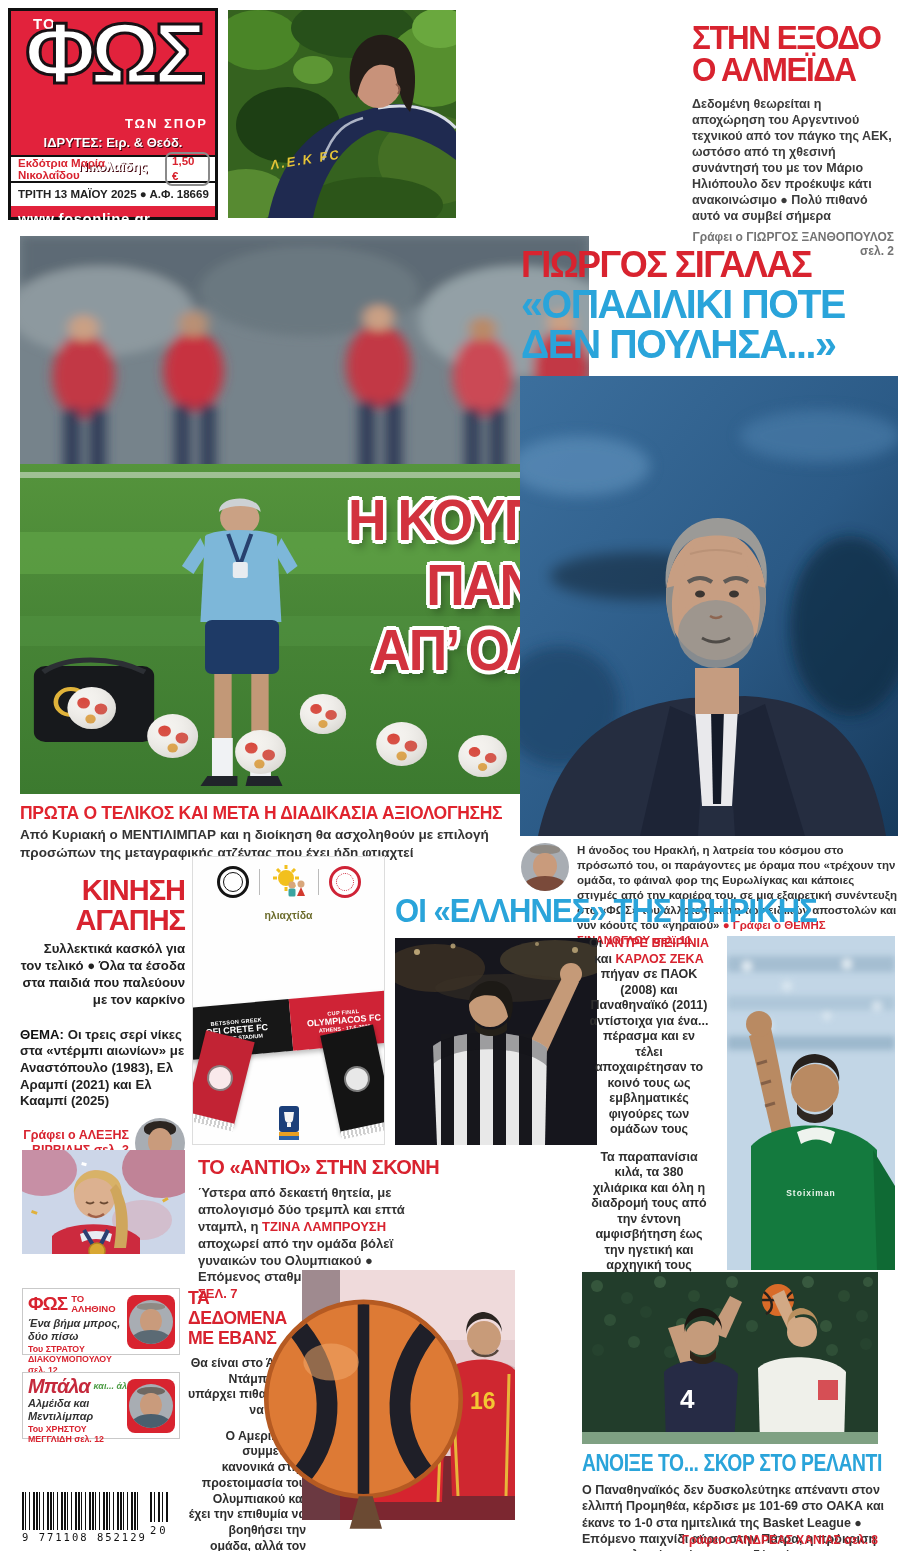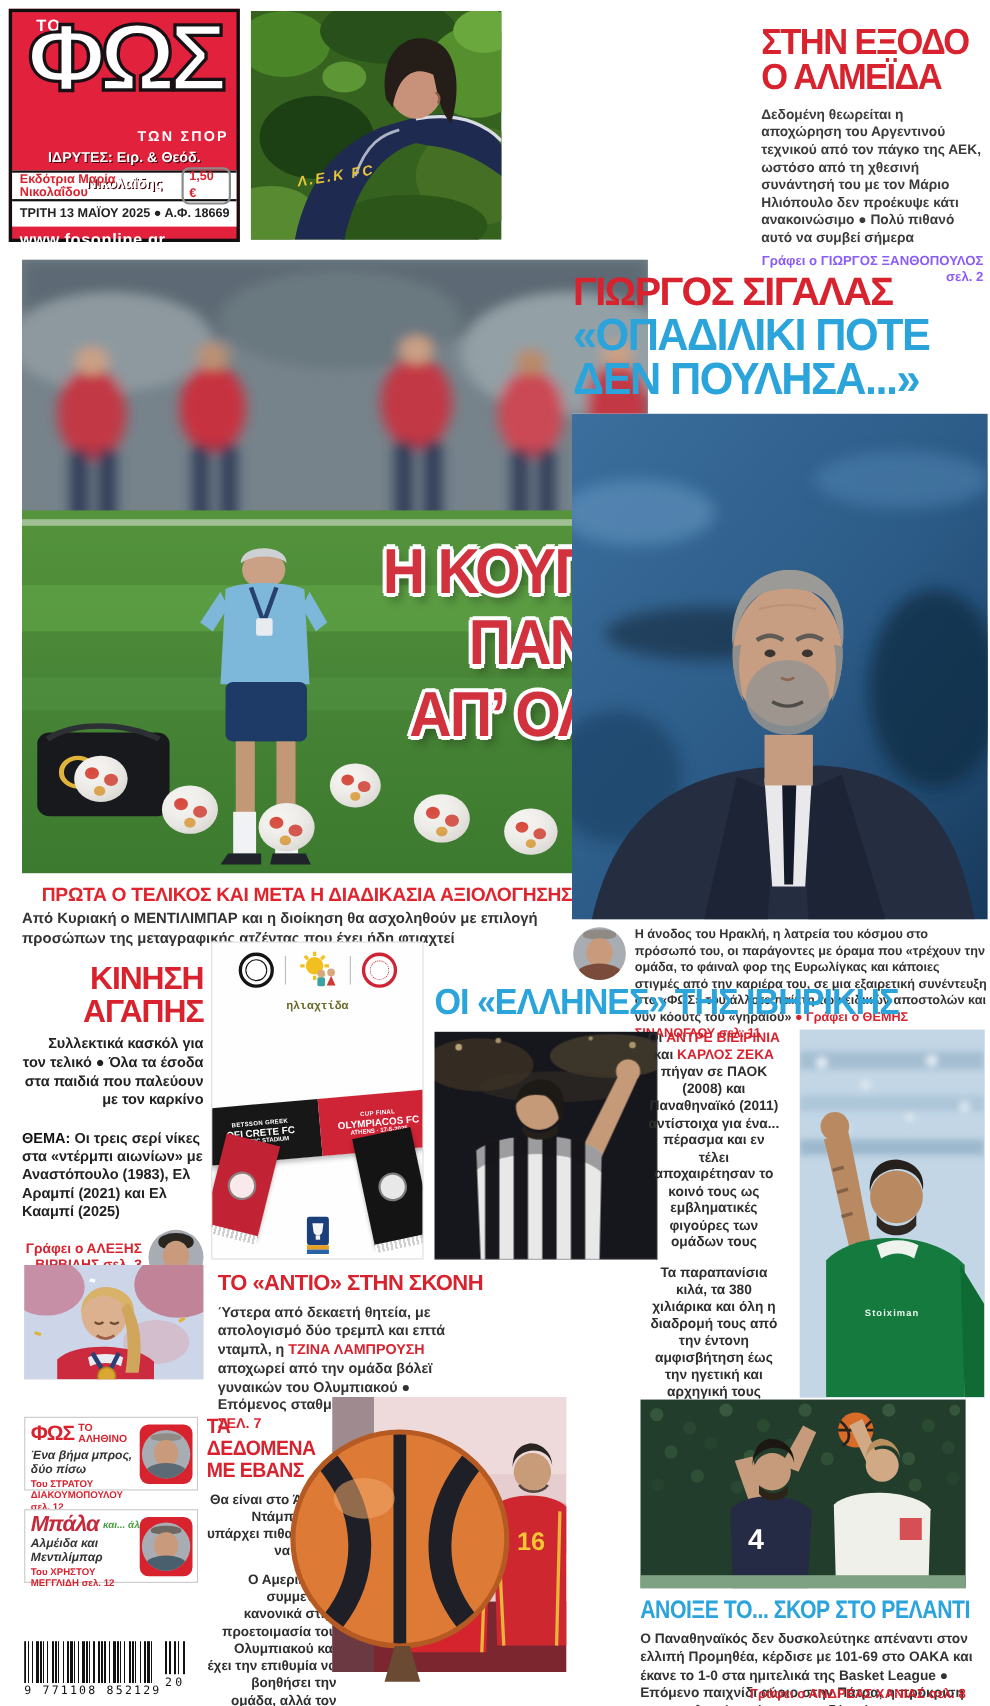--- a/index.html
+++ b/index.html
@@ -24,21 +24,21 @@
   .mh-founders{height:24px;line-height:24px;text-align:center;color:#fff;font-size:13px;font-weight:900;text-shadow:1px 1px 0 #40000a;margin-top:12px;}
   .mh-pub{height:26px;background:#fff;border-top:2px solid #101010;display:flex;align-items:center;justify-content:space-between;padding:0 5px 0 7px;box-sizing:border-box;}
   .mh-pub-name{color:#d8232f;font-size:11.5px;font-weight:bold;}
   .mh-price{border:2px solid #8a8a8a;border-radius:7px;color:#d8232f;font-size:11.5px;font-weight:bold;padding:0px 5px;line-height:15px;}
   .mh-date{height:23px;background:#fff;border-top:2px solid #101010;line-height:23px;color:#222;font-size:11.5px;font-weight:bold;padding-left:7px;}
   .mh-www{height:25px;line-height:25px;color:#fff;font-size:15px;font-weight:900;padding-left:7px;letter-spacing:.5px;}
 
   
   .tr-head{font-size:33px;line-height:.97;font-weight:900;color:#d8232f;letter-spacing:-1.5px;transform:scaleX(.95);transform-origin:left top;}
   .tr-body{margin-top:10px;font-size:12.5px;line-height:1.28;color:#3b3b3b;font-weight:600;}
-  .tr-byline{margin-top:6px;text-align:right;color:#8b5cf6;font-size:12px;font-weight:800;line-height:1.2;}
+  .tr-byline{margin-top:6px;text-align:right;color:#737373;font-size:12px;font-weight:800;line-height:1.2;}
 
   .main-head{position:absolute;right:12px;top:252px;text-align:right;font-size:58px;line-height:1.12;font-weight:900;letter-spacing:-2px;
     color:#d2323e;transform:scaleX(.92);transform-origin:right top;
     text-shadow:-3px -3px 0 #fff,3px -3px 0 #fff,-3px 3px 0 #fff,3px 3px 0 #fff,0 -4px 0 #fff,0 4px 0 #fff,-4px 0 0 #fff,4px 0 0 #fff,5px 7px 9px rgba(0,0,0,.35);}
   .kicker{font-size:17.5px;font-weight:800;color:#e0242e;letter-spacing:-.3px;}
   .subtext{font-size:13.5px;line-height:1.3;color:#333;font-weight:600;}
 
   .sig-kicker{font-size:36px;font-weight:900;color:#d8232f;letter-spacing:-1.5px;}
   .sig-head{font-size:41px;line-height:.98;font-weight:900;color:#2aa4da;letter-spacing:-1.5px;transform:scaleX(.96);transform-origin:left top;}
   .sig-cap{display:flex;gap:8px;}
@@ -72,21 +72,21 @@
 
   .pao-head{font-size:23px;font-weight:900;color:#2aa4da;letter-spacing:-.5px;white-space:nowrap;transform:scaleX(.84);transform-origin:left top;}
   .pao-body{font-size:12.5px;line-height:1.3;font-weight:600;color:#333;}
   .pao-byline{text-align:right;color:#d8232f;font-weight:800;font-size:12px;}
 
   
   .scarf-ad{left:192px;top:856px;width:193px;height:289px;background:#fefefe;border:1px solid #ddd;box-sizing:border-box;overflow:hidden;}
   .logo-row{position:absolute;left:0;right:0;top:8px;display:flex;align-items:center;justify-content:center;gap:10px;}
   .logo-sep{width:1px;height:26px;background:#bbb;}
   .ring{border-radius:50%;box-sizing:border-box;}
-  .charity{position:absolute;left:0;right:0;top:52px;text-align:center;font-size:10.5px;color:#6b6b2a;font-weight:bold;font-family:Liberation Mono, monospace;}
+  .charity{position:absolute;left:0;right:0;top:52px;text-align:center;font-size:10.5px;color:#6b6b2a;font-weight:bold;}
   .fut-title{position:absolute;left:0;right:0;top:76px;text-align:center;font-size:21px;line-height:1.05;font-weight:900;letter-spacing:-.5px;}
   .scarf{position:absolute;left:-10px;top:142px;width:215px;height:52px;transform:rotate(-5deg);display:flex;box-shadow:0 3px 5px rgba(0,0,0,.25);}
   .scarf .half{flex:1;display:flex;flex-direction:column;align-items:center;justify-content:center;line-height:1.15;}
   .scarf .hl{background:#171717;color:#fff;}
   .scarf .hr{background:#cf2336;color:#fff;}
   .scarf .s1{font-size:5.5px;font-weight:bold;letter-spacing:.3px;}
   .scarf .s2{font-size:9px;font-weight:900;}
   .scarf .s3{font-size:5.5px;font-weight:bold;}
   .tail{position:absolute;box-shadow:0 2px 4px rgba(0,0,0,.3);}
   .tailL{left:2px;top:178px;width:50px;height:86px;background:#c22334;transform:rotate(14deg);}
@@ -284,21 +284,21 @@
         </g>
     </g>
   </svg>
   <div class="main-head">
     <div>Η ΚΟΥΠΑ</div>
     <div>ΠΑΝΩ</div>
     <div>ΑΠ’ ΟΛΑ</div>
   </div>
 </div>
 
-<div class="abs kicker" style="left:20px;top:803px;width:492px;margin-left:18px;">ΠΡΩΤΑ Ο ΤΕΛΙΚΟΣ ΚΑΙ ΜΕΤΑ Η ΔΙΑΔΙΚΑΣΙΑ ΑΞΙΟΛΟΓΗΣΗΣ</div>
+<div class="abs kicker" style="left:20px;top:803px;width:492px;">ΠΡΩΤΑ Ο ΤΕΛΙΚΟΣ ΚΑΙ ΜΕΤΑ Η ΔΙΑΔΙΚΑΣΙΑ ΑΞΙΟΛΟΓΗΣΗΣ</div>
 <div class="abs subtext" style="left:20px;top:826px;width:492px;">
   <span>Από Κυριακή ο </span><span class="b">ΜΕΝΤΙΛΙΜΠΑΡ</span><span> και η διοίκηση θα ασχοληθούν με  επιλογή προσώπων της μεταγραφικής ατζέντας που έχει ήδη φτιαχτεί</span>
 </div>
 
 <div class="abs sig-kicker" style="left:521px;top:244px;">ΓΙΩΡΓΟΣ ΣΙΓΑΛΑΣ</div>
 <div class="abs sig-head" style="left:521px;top:284px;width:378px;">
   <div>«ΟΠΑΔΙΛΙΚΙ ΠΟΤΕ</div>
   <div>ΔΕΝ ΠΟΥΛΗΣΑ...»</div>
 </div>
 

